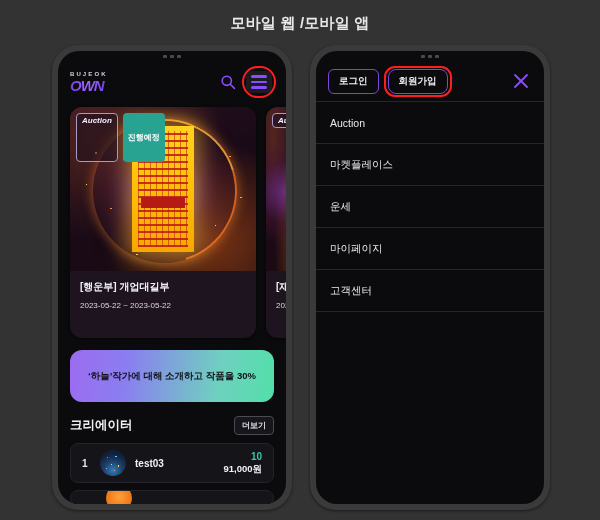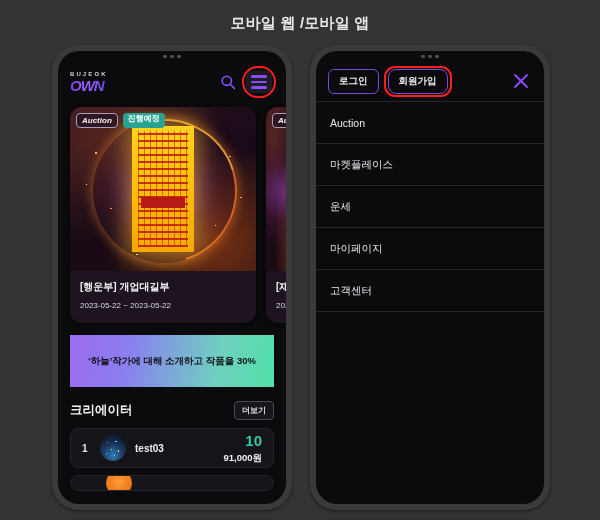--- a/index.html
+++ b/index.html
@@ -136,29 +136,29 @@
       radial-gradient(1.2px 1.2px at 30% 12%, #ffd08a 50%, transparent 51%);
   }
   .badges{position:absolute;left:6px;top:6px;display:flex;gap:5px;z-index:3;}
   .badge-auction{
     font-size:8px;color:#f3f0ff;font-weight:bold;font-style:italic;
     border:1px solid #a89ac4;border-radius:4px;padding:2px 5px;
     background:rgba(25,15,30,.55);
   }
   .badge-status{
     font-size:8px;color:#ffffff;font-weight:bold;
-    background:#29a391;border-radius:4px;padding:0 5px;
-  }
-  .art-meta{padding:9px 10px 13px;}
+    background:#29a391;border-radius:4px;padding:19px 5px;
+  }
+  .art-meta{padding:9px 10px 28px;}
   .art-title{font-size:10px;color:#f2f2f5;font-weight:bold;margin-bottom:7px;white-space:nowrap;}
   .art-date{font-size:8px;color:#d9d9de;white-space:nowrap;}
 
   
   .promo{
-    margin:12px 12px 0;height:52px;border-radius:0;
+    margin:12px 12px 0;height:52px;border-radius:12px;
     background:linear-gradient(100deg,#9d6bf0 0%,#8a7ef0 28%,#6fd0c0 72%,#51e0a8 100%);
     display:flex;align-items:center;justify-content:center;
     text-align:center;padding:0 10px;
   }
   .promo-text{font-size:9.5px;line-height:1.55;color:#101014;font-weight:bold;}
 
   
   .sec-head{
     margin:14px 12px 8px;display:flex;align-items:center;
   }
@@ -180,21 +180,21 @@
       radial-gradient(1.4px 1.4px at 62% 24%, #5ad6ff 50%, transparent 51%),
       radial-gradient(1.4px 1.4px at 44% 55%, #9dff5a 50%, transparent 51%),
       radial-gradient(1.4px 1.4px at 72% 62%, #ffd65a 50%, transparent 51%),
       radial-gradient(1.4px 1.4px at 24% 70%, #c28aff 50%, transparent 51%),
       radial-gradient(1.4px 1.4px at 55% 80%, #ff8ad1 50%, transparent 51%),
       radial-gradient(circle at 50% 78%, #2e7fb5 0%, #1c3d66 40%, #11203a 70%),
       #20304a;
   }
   .creator-name{font-size:10px;color:#f0f0f4;font-weight:bold;}
   .creator-nums{margin-left:auto;text-align:right;line-height:1.35;}
-  .creator-count{font-size:15px;color:#35c7a8;font-weight:bold;}
+  .creator-count{font-size:10px;color:#35c7a8;font-weight:bold;}
   .creator-price{font-size:9.5px;color:#f2f2f5;font-weight:bold;}
   .creator-row.partial{height:14px;overflow:hidden;padding-top:0;}
   .avatar-orange{
     width:26px;height:26px;border-radius:50%;margin:0 9px 0 24px;flex:0 0 26px;
     background:radial-gradient(circle at 50% 45%,#ff9f3d 0%,#f07a16 60%,#d4620a 100%);
   }
 
   
   .drawer-head{
     height:40px;display:flex;align-items:center;padding:0 12px;gap:9px;

